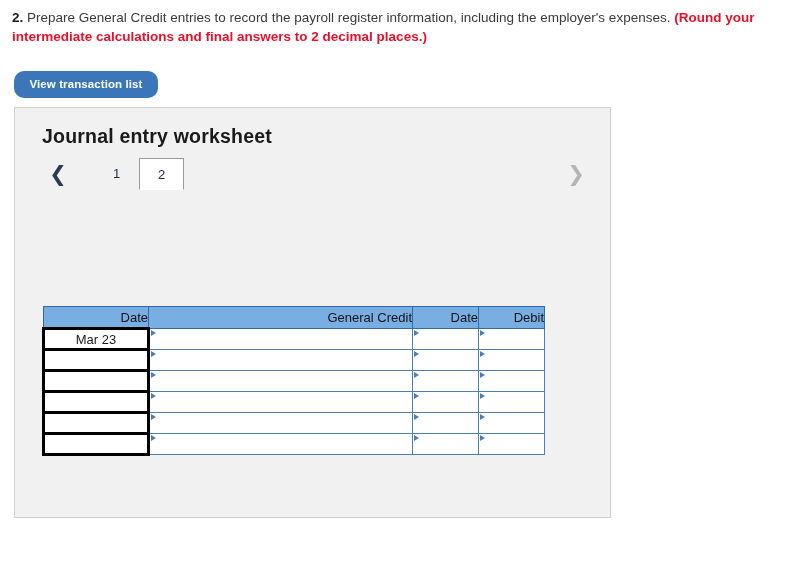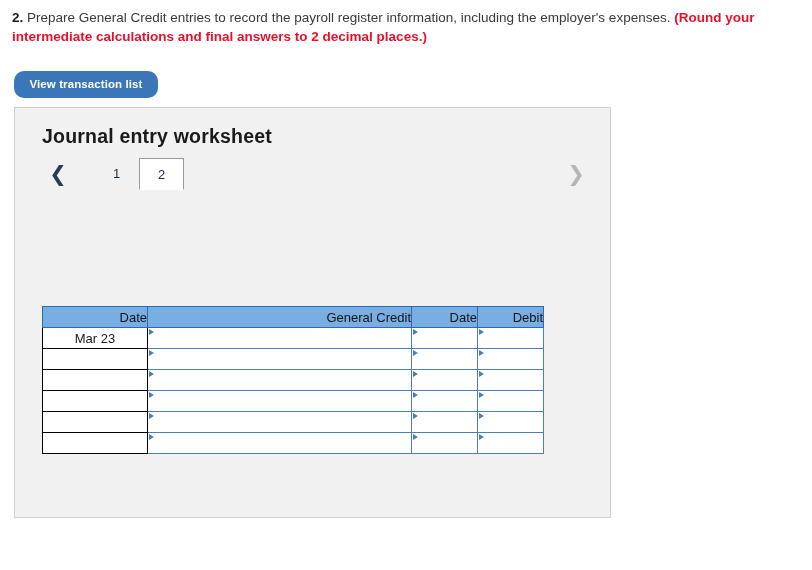--- a/index.html
+++ b/index.html
@@ -167,21 +167,21 @@
     border: 1px solid #2e6ba8;
     font-size: 13px;
     font-weight: normal;
     color: #131313;
     height: 20px;
     text-align: right;
     padding: 0;
     margin-left: 32px;
   }
   .jtable td {
-    border: 1px solid #000000;
+    border: 3px solid #000000;
     height: 20px;
     padding: 0;
     background: #ffffff;
     vertical-align: middle;
   }
   .col-date   { width: 105px; }
   .col-gj     { width: 264px; }
   .col-debit  { width: 66px; }
   .col-credit { width: 66px; }
 

